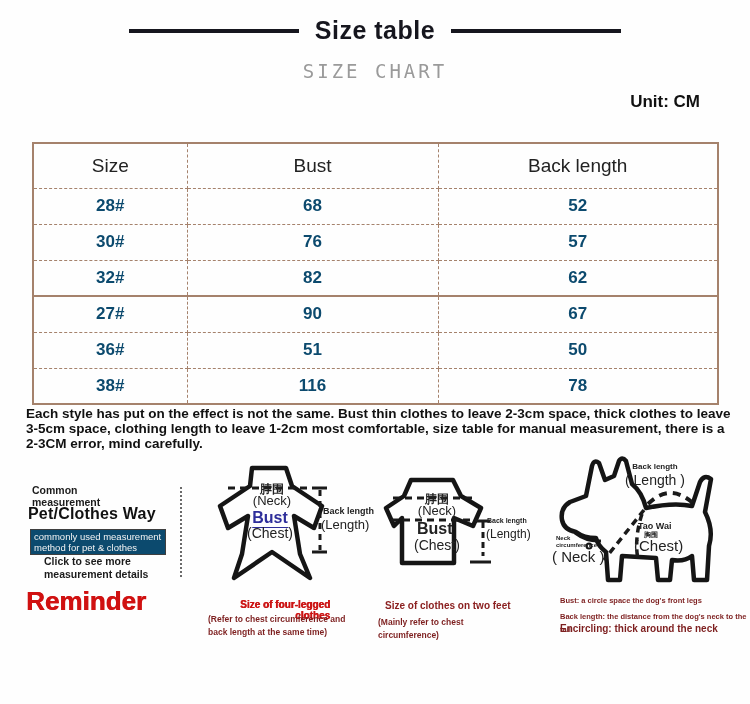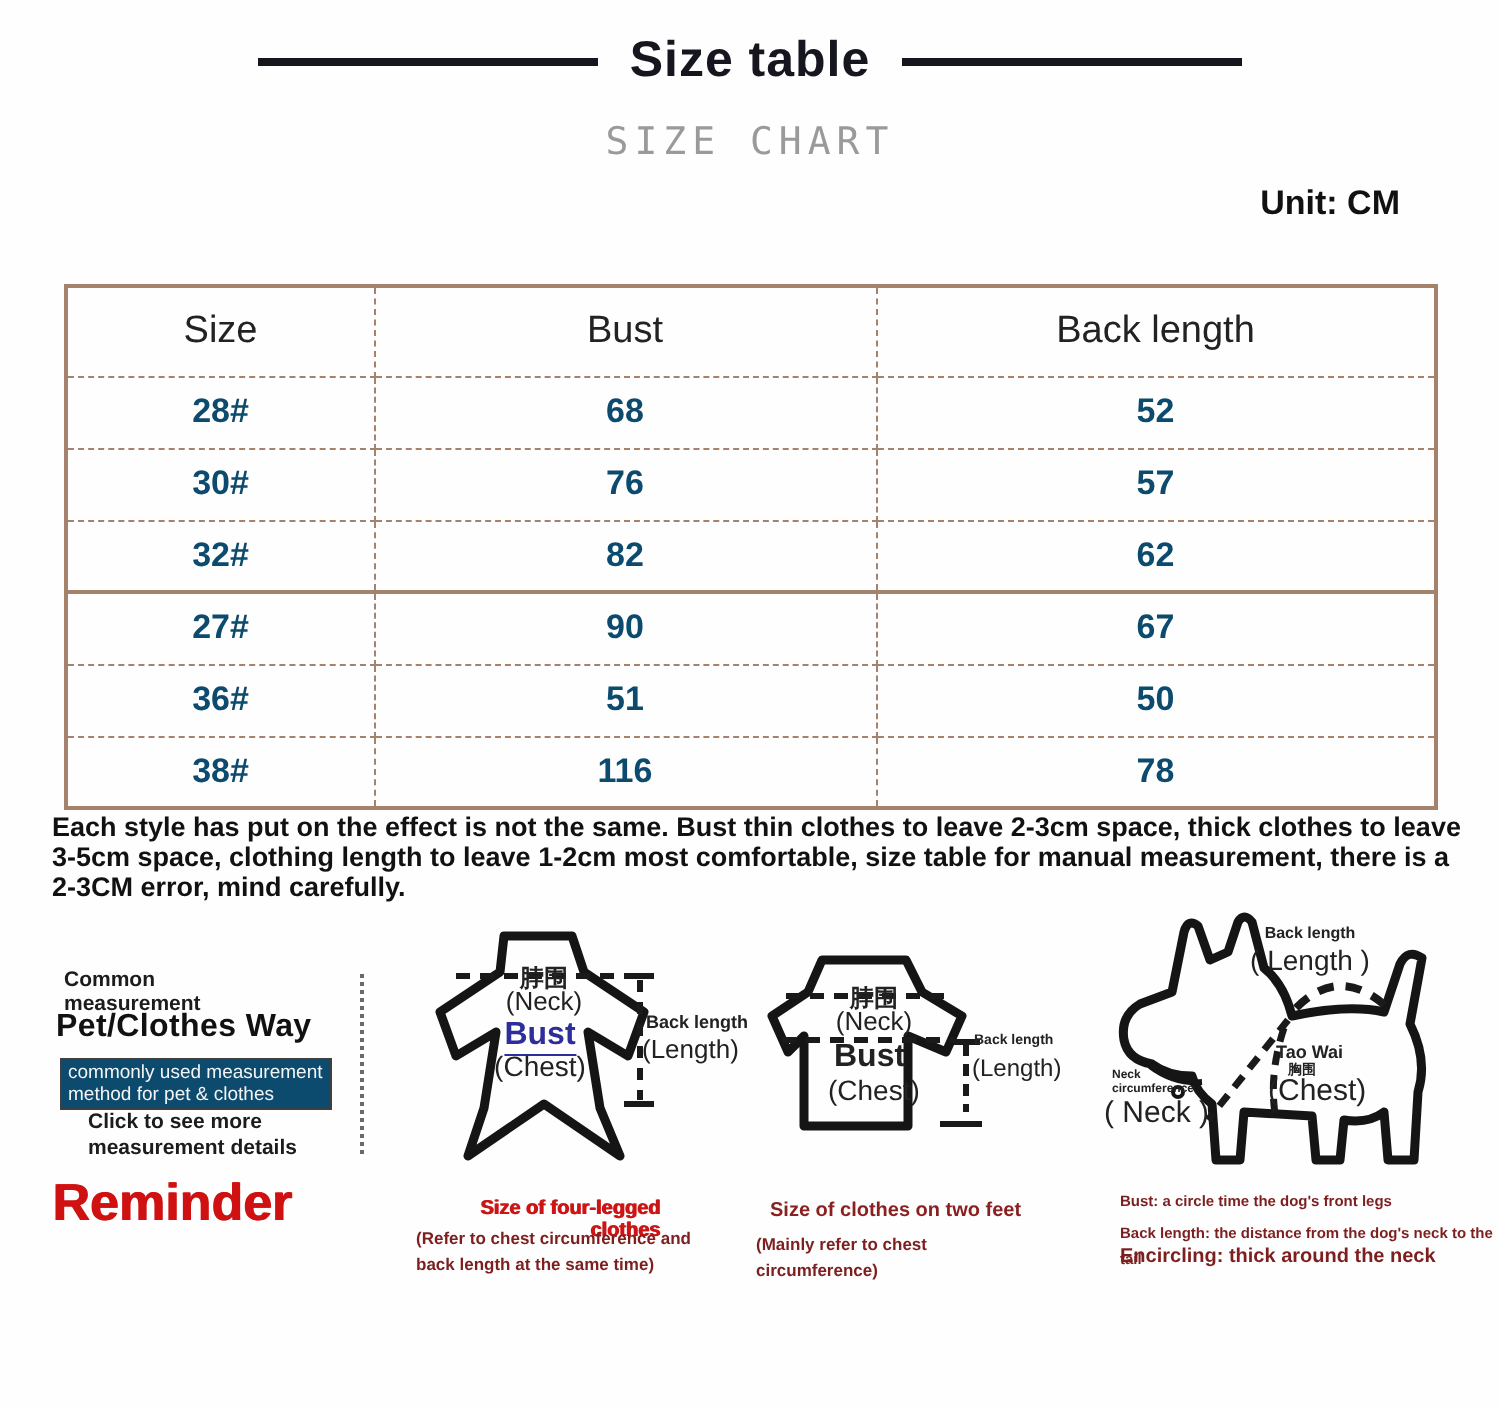--- a/index.html
+++ b/index.html
@@ -167,18 +167,18 @@
       <path d="M88,56 L48,106" fill="none" stroke="#1a1a1a" stroke-width="3.5" stroke-dasharray="7 5"></path>
       <path d="M86,60 Q78,84 82,106" fill="none" stroke="#1a1a1a" stroke-width="3.5" stroke-dasharray="7 5"></path>
     </svg>
     <div class="lbl center tiny" style="left:655px;top:462px;font-size:8px">Back length</div>
     <div class="lbl center" style="left:655px;top:472px;font-size:14px">( Length )</div>
     <div class="lbl tiny" style="left:638px;top:521px;font-size:9px">Tao Wai</div>
     <div class="lbl cn" style="left:644px;top:530px;font-size:7px">胸围</div>
     <div class="lbl" style="left:634px;top:537px;font-size:15px">(Chest)</div>
     <div class="lbl tiny" style="left:556px;top:535px;font-size:6px;width:46px;white-space:normal;line-height:7px">Neck circumference</div>
     <div class="lbl" style="left:552px;top:548px;font-size:15px">( Neck )</div>
-    <div class="cap-note" style="left:560px;top:595px;font-size:7.5px">Bust: a circle time the dog's front legs</div>
+    <div class="cap-note" style="left:560px;top:595px;font-size:7.5px">Bust: a circle space the dog's front legs</div>
     <div class="cap-note" style="left:560px;top:611px;font-size:7.5px">Back length: the distance from the dog's neck to the tail</div>
     <div class="cap-note" style="left:560px;top:623px;font-size:10px">Encircling: thick around the neck</div>
   </div>
 
 </div>
 
 </body></html>

